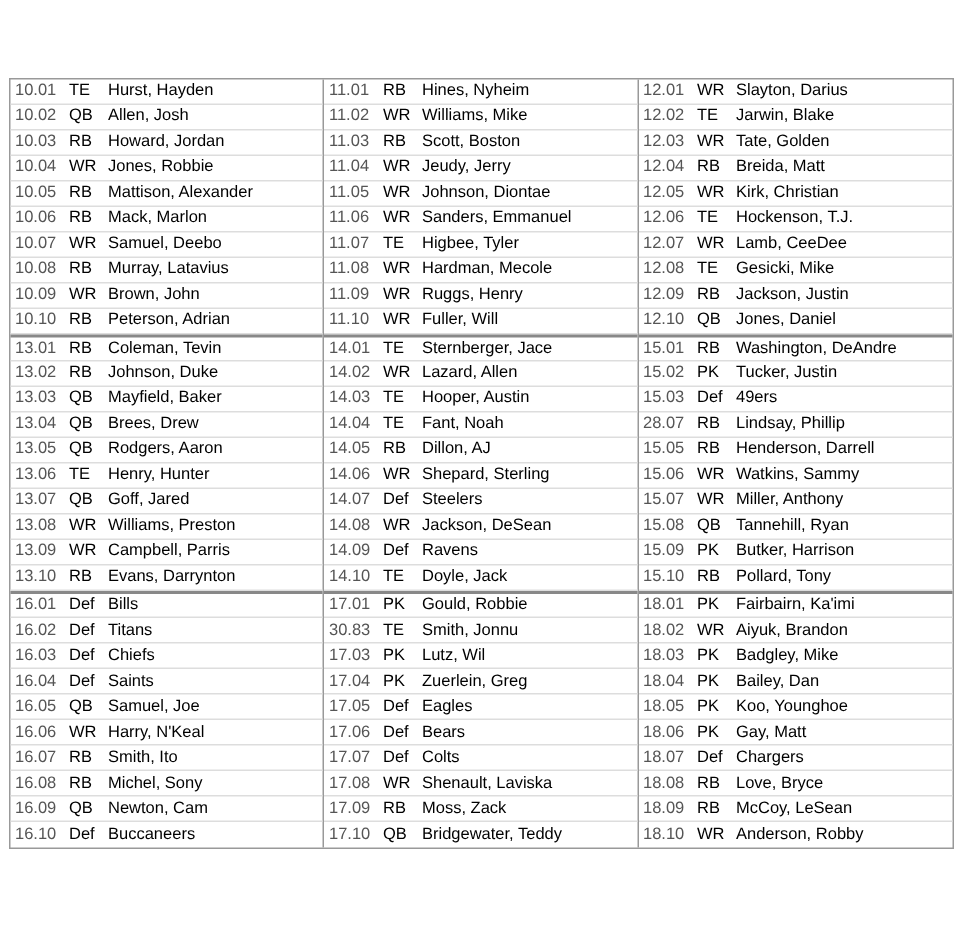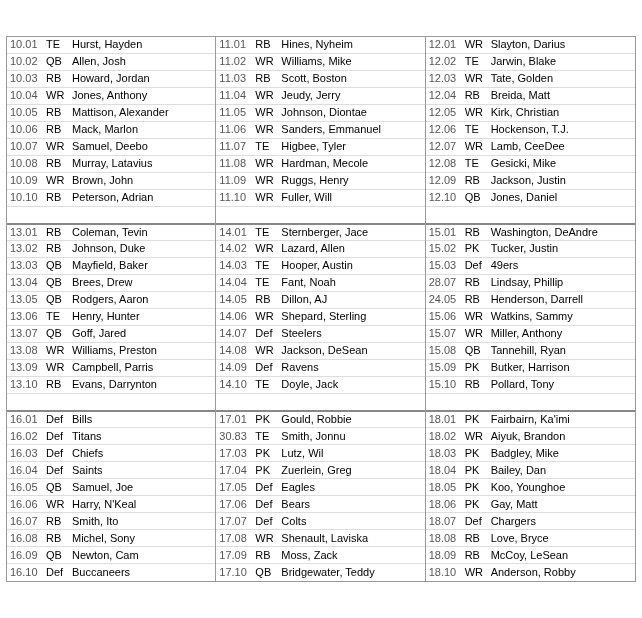--- a/index.html
+++ b/index.html
@@ -43,21 +43,20 @@
     .pos {
       min-width: 26px;
       flex-shrink: 0;
       font-weight: normal;
     }
     .player-name {
       flex: 1;
     }
     .section-divider {
       border-top: 2px solid #888;
-      margin-top: 16px;
     }
   </style>
 </head>
 <body>
 
 <div class="draft-table">
 <div class="column">
       <div class="row">
         <span class="pick-num">10.01</span>
         <span class="pos">TE</span>
@@ -69,21 +68,21 @@
         <span class="player-name">Allen, Josh</span>
       </div>
       <div class="row">
         <span class="pick-num">10.03</span>
         <span class="pos">RB</span>
         <span class="player-name">Howard, Jordan</span>
       </div>
       <div class="row">
         <span class="pick-num">10.04</span>
         <span class="pos">WR</span>
-        <span class="player-name">Jones, Anthony</span>
+        <span class="player-name">Jones, Robbie</span>
       </div>
       <div class="row">
         <span class="pick-num">10.05</span>
         <span class="pos">RB</span>
         <span class="player-name">Mattison, Alexander</span>
       </div>
       <div class="row">
         <span class="pick-num">10.06</span>
         <span class="pos">RB</span>
         <span class="player-name">Mack, Marlon</span>
@@ -426,21 +425,21 @@
         <span class="pick-num">15.03</span>
         <span class="pos">Def</span>
         <span class="player-name">49ers</span>
       </div>
       <div class="row">
         <span class="pick-num">28.07</span>
         <span class="pos">RB</span>
         <span class="player-name">Lindsay, Phillip</span>
       </div>
       <div class="row">
-        <span class="pick-num">24.05</span>
+        <span class="pick-num">15.05</span>
         <span class="pos">RB</span>
         <span class="player-name">Henderson, Darrell</span>
       </div>
       <div class="row">
         <span class="pick-num">15.06</span>
         <span class="pos">WR</span>
         <span class="player-name">Watkins, Sammy</span>
       </div>
       <div class="row">
         <span class="pick-num">15.07</span>

